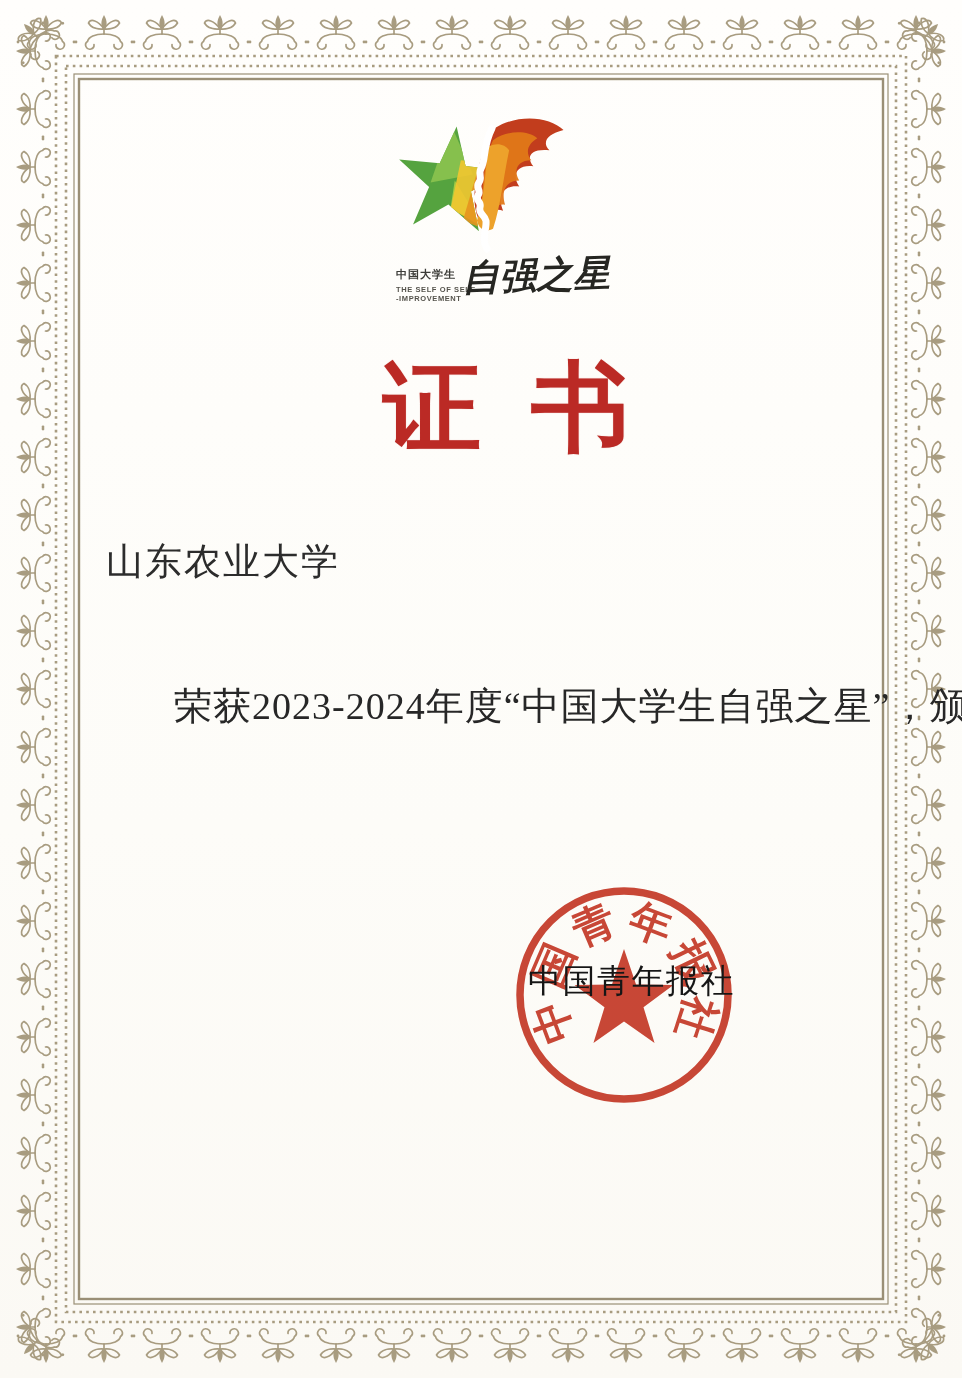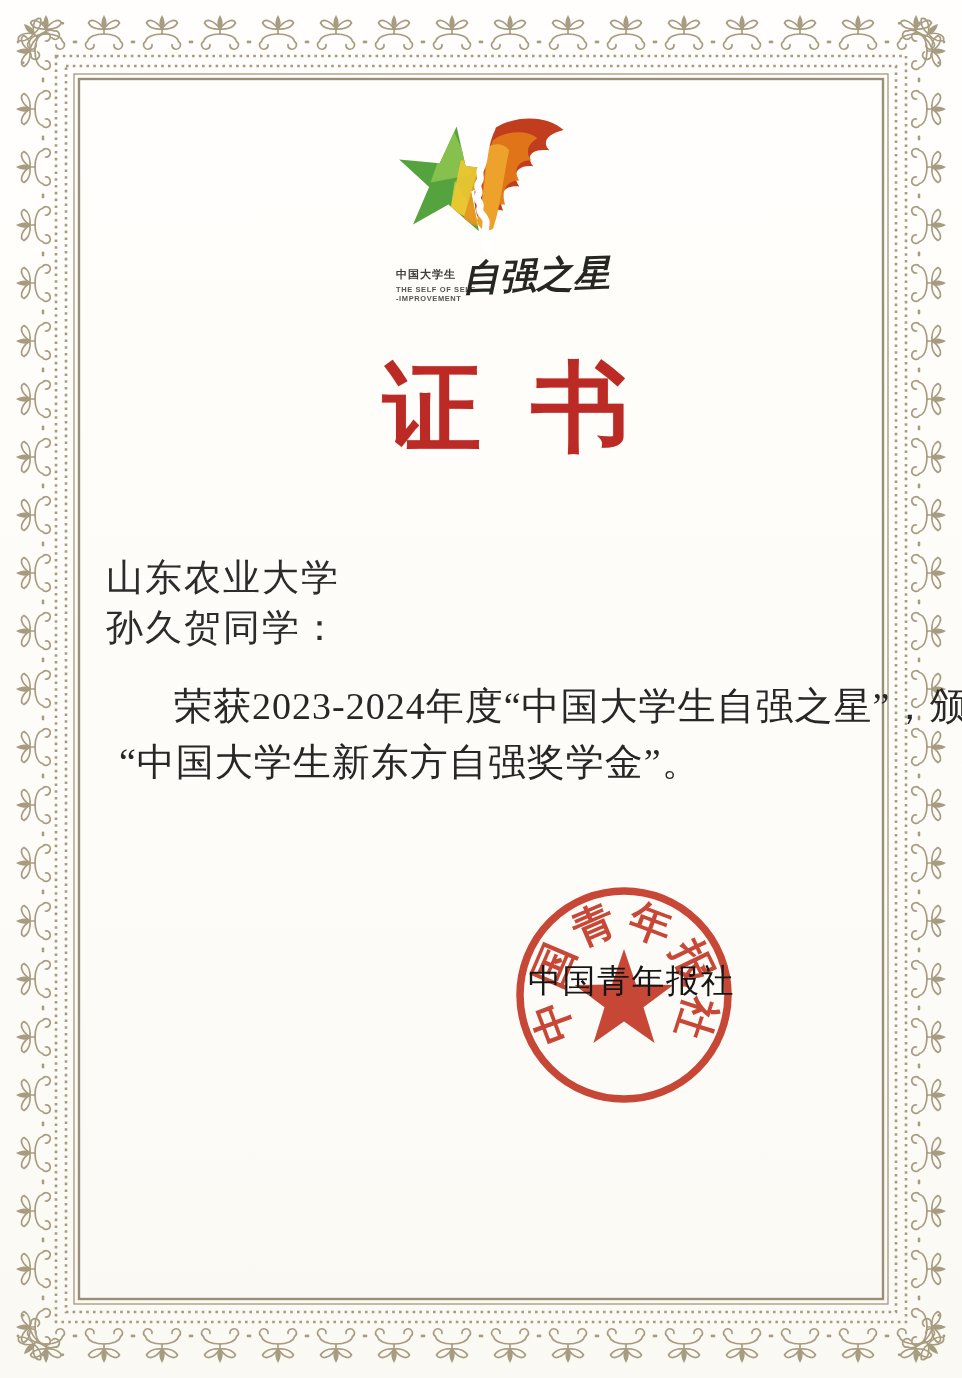--- a/index.html
+++ b/index.html
@@ -21,21 +21,21 @@
     font-family:"Liberation Serif", serif;transform:rotate(-2deg);}
 
   .cert-title{
     left:0;top:350px;width:962px;margin:0;text-align:center;
     font-family:"Liberation Serif", serif;font-weight:bold;
     font-size:98px;color:#bb2a25;letter-spacing:50px;padding-left:50px;
     text-shadow:0 0 1px rgba(187,42,37,.4);
   }
 
   .sans-line{font-size:37px;color:#2c2c2c;letter-spacing:2px;font-weight:500;}
-  .university{left:106px;top:556px;text-align:right;}
+  .university{left:106px;top:540px;text-align:right;}
   .salutation{left:106px;top:606px;}
 
   .serif-line{font-family:"Liberation Serif","DejaVu Serif",serif;font-size:38px;color:#272727;letter-spacing:1px;margin:0;}
   .b1{left:174px;top:684px;}
   .b2{left:119px;top:740px;}
   .b3{left:178px;top:805px;}
 
   .seal{position:absolute;left:512px;top:883px;width:224px;height:224px;opacity:.93;}
   .issuer{left:528px;top:961px;font-size:33px;color:#161616;letter-spacing:1.5px;font-weight:500;z-index:3;}
   .date{left:529px;top:1017px;font-size:35px;color:#161616;letter-spacing:1px;font-weight:500;z-index:3;}
@@ -184,23 +184,21 @@
   <div class="abs logo-cn">中国大学生</div>
   <div class="abs logo-en">
     <div>THE SELF OF SELF</div>
     <div>-IMPROVEMENT</div>
   </div>
   <div class="abs logo-script">自强之星</div>
 
   <h1 class="abs cert-title">证书</h1>
 
   <div class="abs sans-line university">山东农业大学</div>
-  <div class="abs sans-line salutation">孙久贺同学：</div>
   <p class="abs serif-line b1">荣获2023-2024年度“中国大学生自强之星”，颁发</p>
-  <p class="abs serif-line b2">“中国大学生新东方自强奖学金”。</p>
 
   <svg class="seal" viewBox="-112 -112 224 224" xmlns="http://www.w3.org/2000/svg">
     <defs>
       <path id="ringArc" d="M -47.5 39.9 A 62 62 0 1 1 47.5 39.9" fill="none"></path>
     </defs>
     <circle cx="0" cy="0" r="104" fill="none" stroke="#c43a28" stroke-width="7.5"></circle>
     <polygon fill="#c43a28" points="0,-46 12.05,-10.59 49.46,-10.07 19.5,12.33 30.57,48.07 0,26.5 -30.57,48.07 -19.5,12.33 -49.46,-10.07 -12.05,-10.59"></polygon>
     <text font-size="42" font-weight="bold" fill="#c43a28" font-family="Liberation Sans, sans-serif">
       <textPath href="#ringArc" startOffset="0" textLength="278" lengthAdjust="spacing">中国青年报社</textPath>
     </text>

